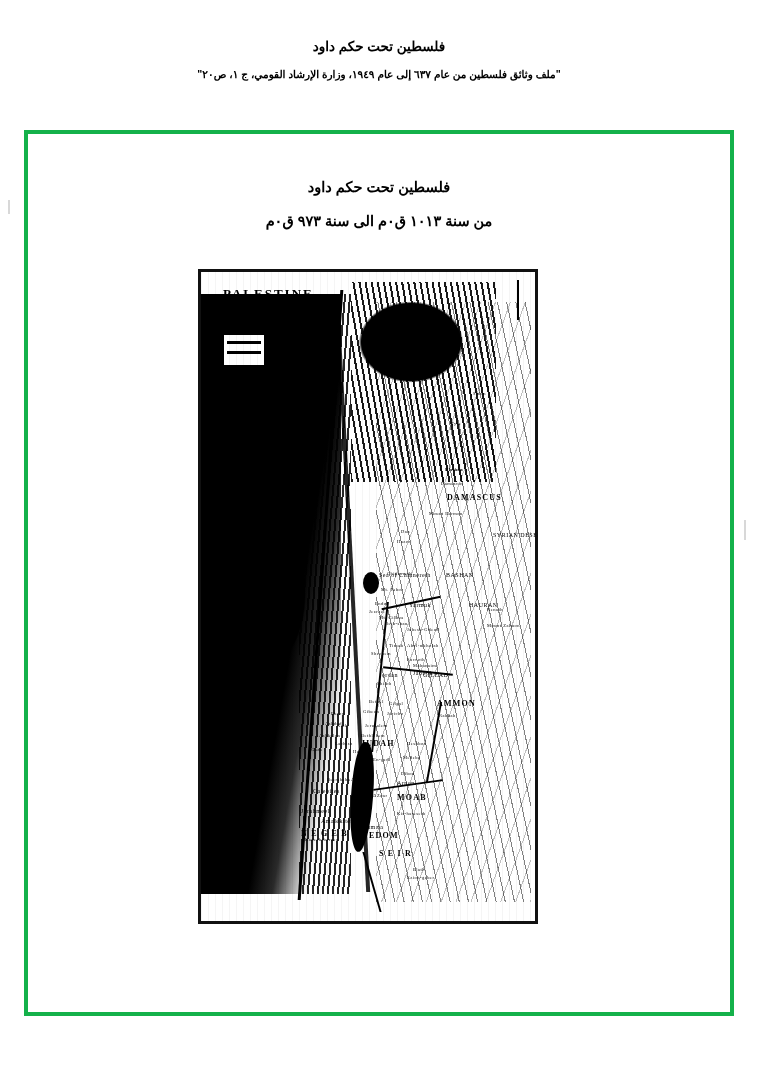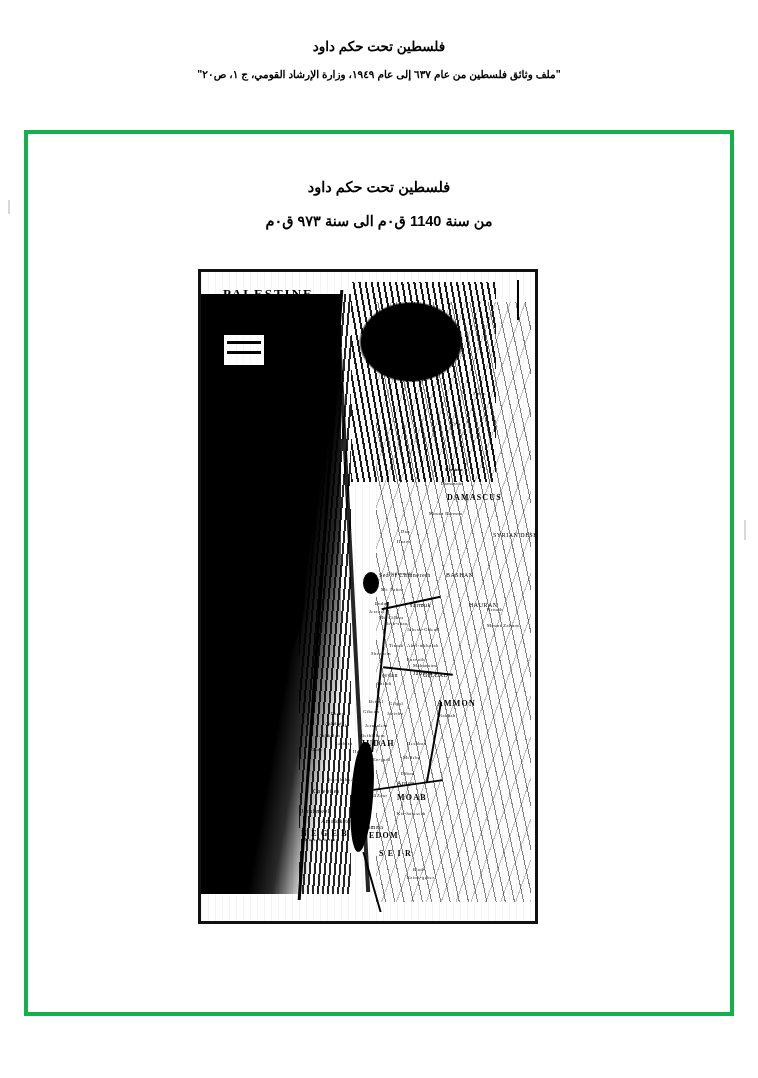--- a/index.html
+++ b/index.html
@@ -270,21 +270,21 @@
   <div class="doc-header">
     <div class="doc-title">فلسطين تحت حكم داود</div>
     <div class="doc-source">"ملف وثائق فلسطين من عام ٦٣٧ إلى عام ١٩٤٩، وزارة الإرشاد القومي، ج ١، ص٢٠"</div>
   </div>
 
   <div class="green-frame">
     <div class="inner-white">
 
       <div class="caption-block">
         <div class="caption-line1">فلسطين تحت حكم داود</div>
-        <div class="caption-line2">من سنة 1140 ق٠م الى سنة ٩٧٣ ق٠م</div>
+        <div class="caption-line2">من سنة ١٠١٣ ق٠م الى سنة ٩٧٣ ق٠م</div>
       </div>
 
       <div class="map-wrap">
         <div class="map-inner">
 
           <div class="sea-mass"></div>
           <div class="coast-line"></div>
           <div class="north-dark"></div>
           <div class="hatch-east"></div>
           <div class="jordan-valley"></div>

